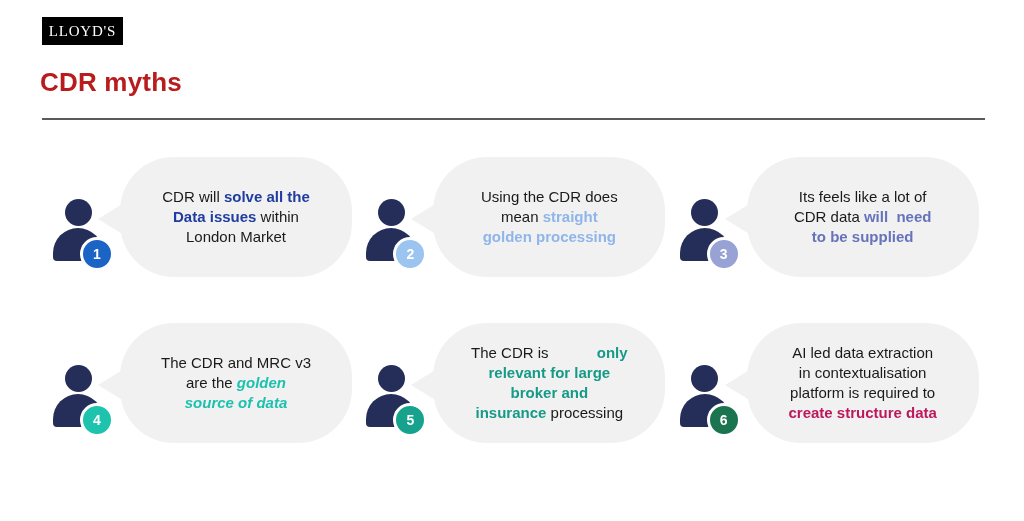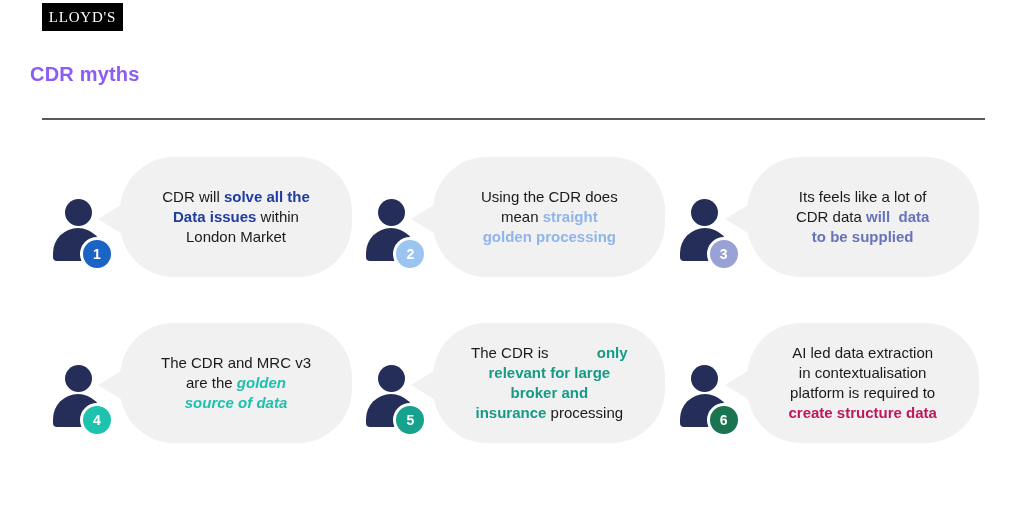--- a/index.html
+++ b/index.html
@@ -6,35 +6,35 @@
   body {
     width: 1024px; height: 521px;
     background: #ffffff;
     font-family: "Liberation Sans", sans-serif;
     overflow: hidden;
     position: relative;
     --navy: #242e59;
     --bubble: #f1f1f2;
   }
   .logo-box {
-    position: absolute; left: 42px; top: 3px;
+    position: absolute; left: 42px; top: 17px;
     width: 81px; height: 28px;
     background: #000000;
     display: flex; align-items: center; justify-content: center;
   }
   .logo-text {
     color: #ffffff;
     font-family: "Liberation Serif", serif;
     font-size: 15px;
     letter-spacing: 0.8px;
     font-weight: 500;
   }
   .page-title {
-    position: absolute; left: 30px; top: 50px;
-    font-size: 20px; font-weight: 700; color: #8b5cf6;
+    position: absolute; left: 40px; top: 50px;
+    font-size: 26px; font-weight: 700; color: #b91c1c;
     letter-spacing: 0.2px;
   }
   .divider {
     position: absolute; left: 42px; top: 118px;
     width: 943px; height: 0;
     border-top: 2px solid #5a5a5a;
   }
   .myth-grid {
     position: absolute; left: 42px; top: 157px;
     width: 940px;
@@ -141,21 +141,21 @@
 
   <div class="card">
     <div class="person">
       <div class="person-head"></div>
       <div class="person-body"></div>
       <div class="badge" style="background: rgb(152, 162, 212);">3</div>
     </div>
     <div class="bubble">
       <div class="tail"></div>
       <p class="bubble-text"><span>Its feels like a lot of
-CDR data </span><span class="em" style="color: rgb(102, 115, 186);">will  data
+CDR data </span><span class="em" style="color: rgb(102, 115, 186);">will  need
 to be supplied</span></p>
     </div>
   </div>
 
   <div class="card">
     <div class="person">
       <div class="person-head"></div>
       <div class="person-body"></div>
       <div class="badge" style="background: rgb(30, 195, 174);">4</div>
     </div>

